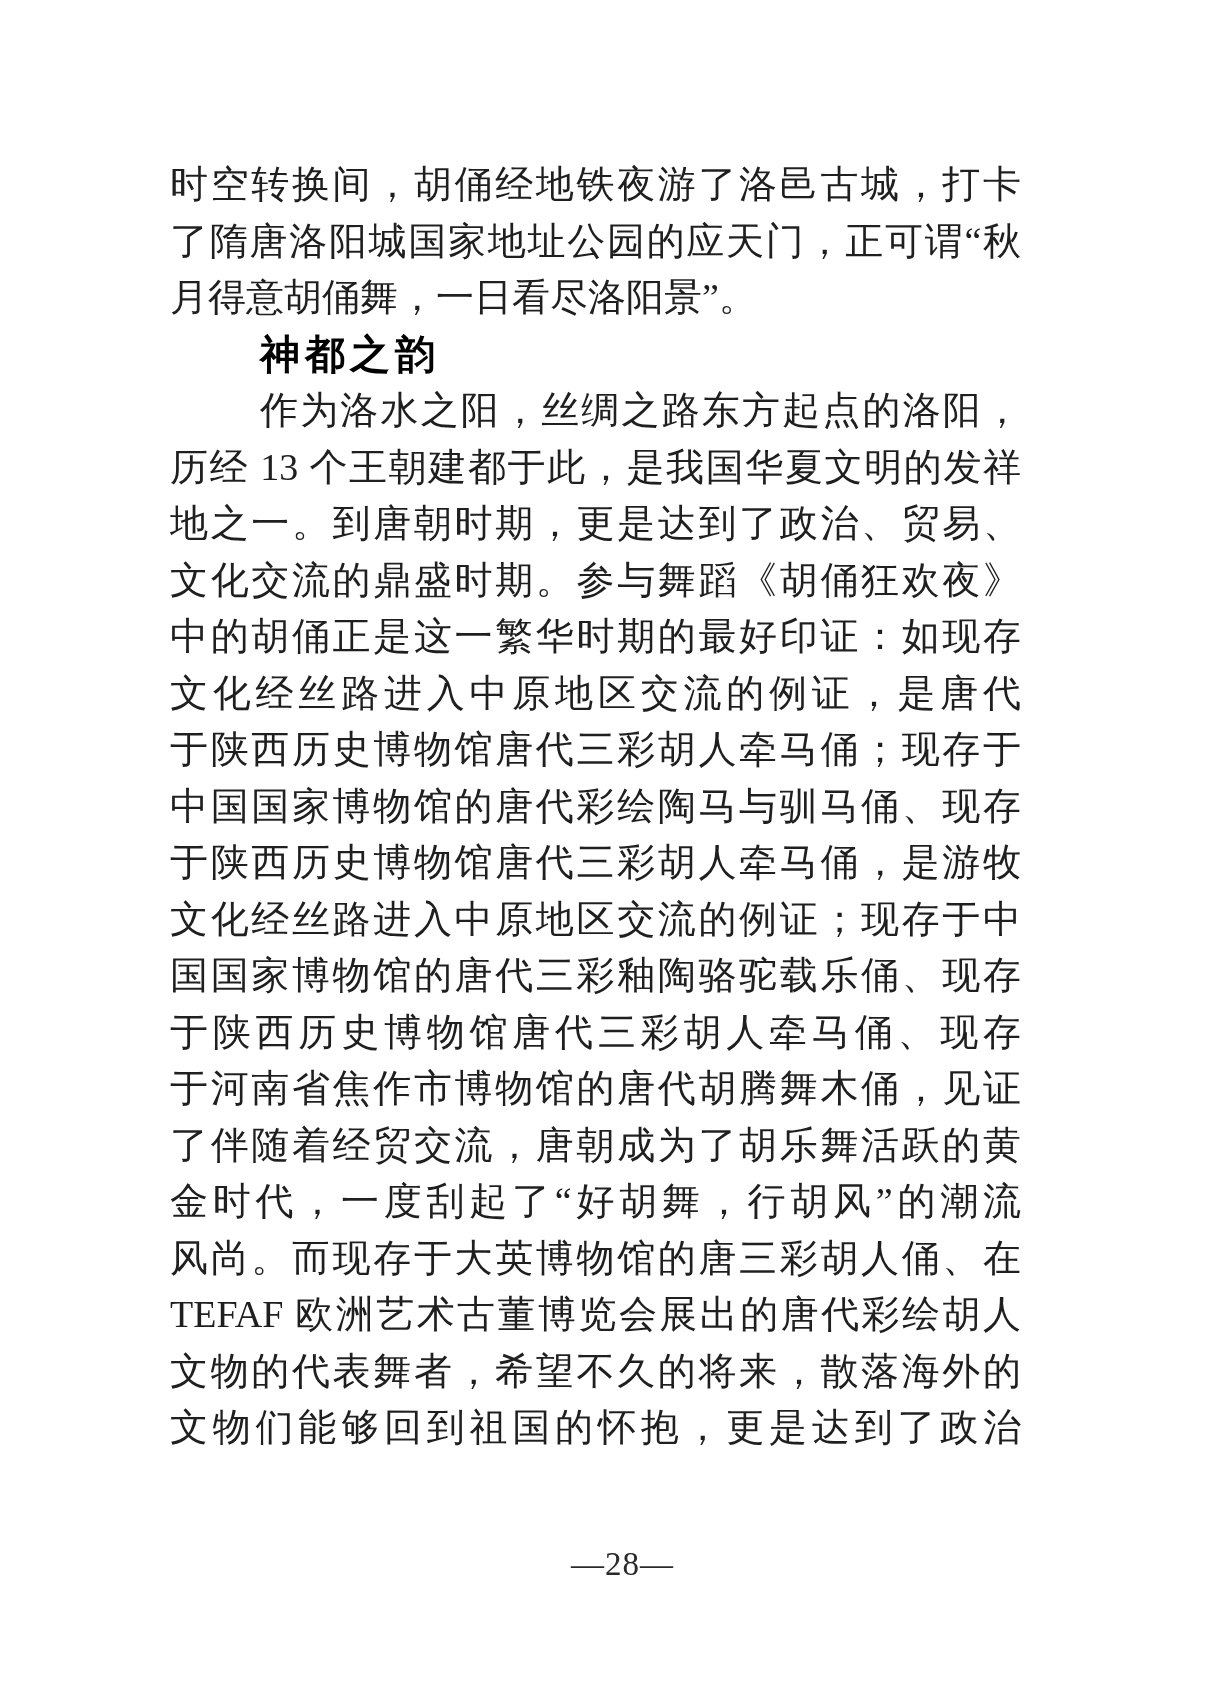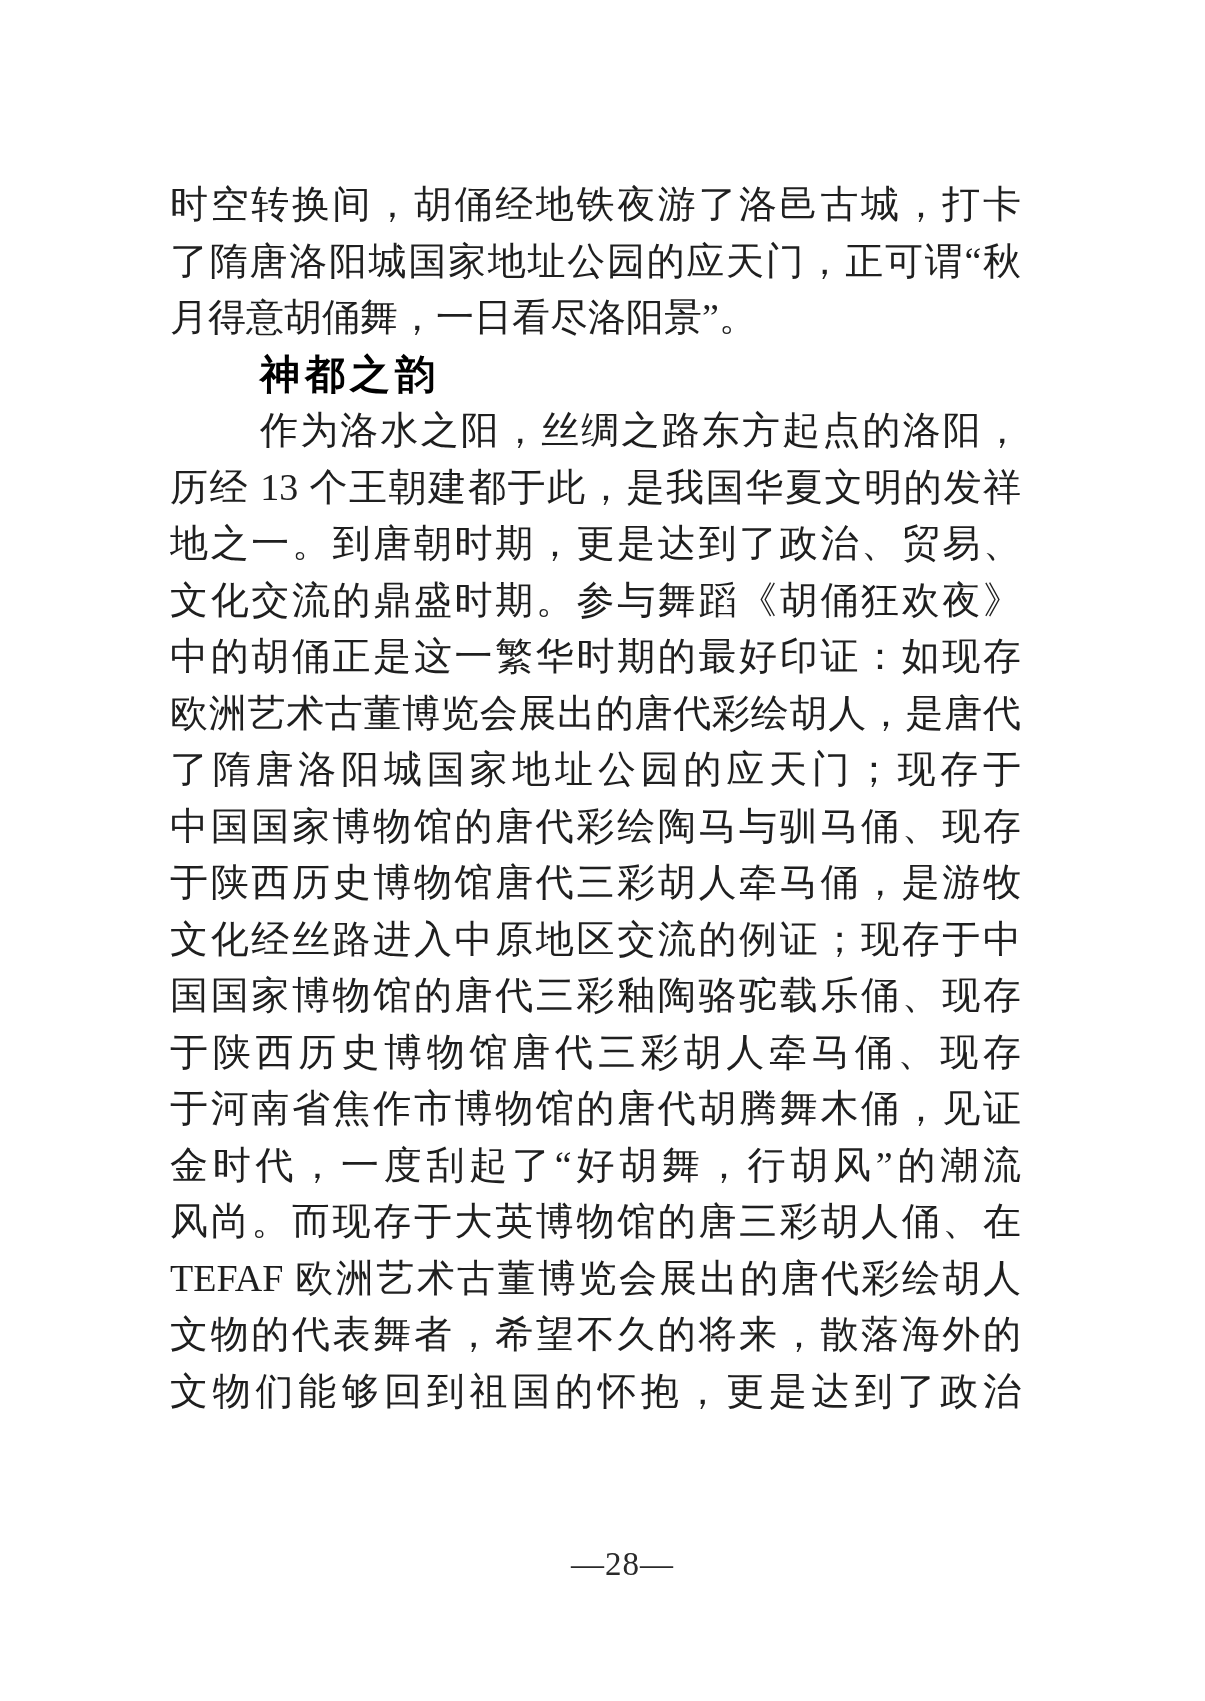--- a/index.html
+++ b/index.html
@@ -12,21 +12,21 @@
     width: 1205px;
     height: 1701px;
     background: #ffffff;
     overflow: hidden;
     font-family: "Liberation Serif", "DejaVu Serif", serif;
     color: #1f1f1f;
   }
   .textblock {
     position: absolute;
     left: 170px;
-    top: 176px;
+    top: 156px;
     width: 851px;
   }
   .line {
     height: 56.5px;
     line-height: 56.5px;
     font-size: 38px;
     white-space: nowrap;
     font-family: "Liberation Serif", "DejaVu Serif", serif;
   }
   .line.just {
@@ -64,28 +64,29 @@
   <div class="textblock" id="textblock">
       <div class="line just">时空转换间，胡俑经地铁夜游了洛邑古城，打卡</div>
       <div class="line just">了隋唐洛阳城国家地址公园的应天门，正可谓“秋</div>
       <div class="line">月得意胡俑舞，一日看尽洛阳景”。</div>
       <div class="line heading indent">神都之韵</div>
       <div class="line indent just">作为洛水之阳，丝绸之路东方起点的洛阳，</div>
       <div class="line just">历经 13 个王朝建都于此，是我国华夏文明的发祥</div>
       <div class="line just">地之一。到唐朝时期，更是达到了政治、贸易、</div>
       <div class="line just">文化交流的鼎盛时期。参与舞蹈《胡俑狂欢夜》</div>
       <div class="line just">中的胡俑正是这一繁华时期的最好印证：如现存</div>
-      <div class="line just">欧洲艺术古董博览会展出的唐代彩绘胡人，是唐代</div>
-      <div class="line just">了隋唐洛阳城国家地址公园的应天门；现存于</div>
+      <div class="line just">文化经丝路进入中原地区交流的例证，是唐代</div>
+      <div class="line just">于陕西历史博物馆唐代三彩胡人牵马俑；现存于</div>
       <div class="line just">中国国家博物馆的唐代彩绘陶马与驯马俑、现存</div>
       <div class="line just">于陕西历史博物馆唐代三彩胡人牵马俑，是游牧</div>
       <div class="line just">文化经丝路进入中原地区交流的例证；现存于中</div>
       <div class="line just">国国家博物馆的唐代三彩釉陶骆驼载乐俑、现存</div>
       <div class="line just">于陕西历史博物馆唐代三彩胡人牵马俑、现存</div>
       <div class="line just">于河南省焦作市博物馆的唐代胡腾舞木俑，见证</div>
+      <div class="line just">了伴随着经贸交流，唐朝成为了胡乐舞活跃的黄</div>
       <div class="line just">金时代，一度刮起了“好胡舞，行胡风”的潮流</div>
       <div class="line just">风尚。而现存于大英博物馆的唐三彩胡人俑、在</div>
       <div class="line just">TEFAF 欧洲艺术古董博览会展出的唐代彩绘胡人</div>
       <div class="line just">文物的代表舞者，希望不久的将来，散落海外的</div>
       <div class="line just">文物们能够回到祖国的怀抱，更是达到了政治</div>
     </div>
   <div class="pagenum">—28—</div>
 </div>
 
 </body></html>

